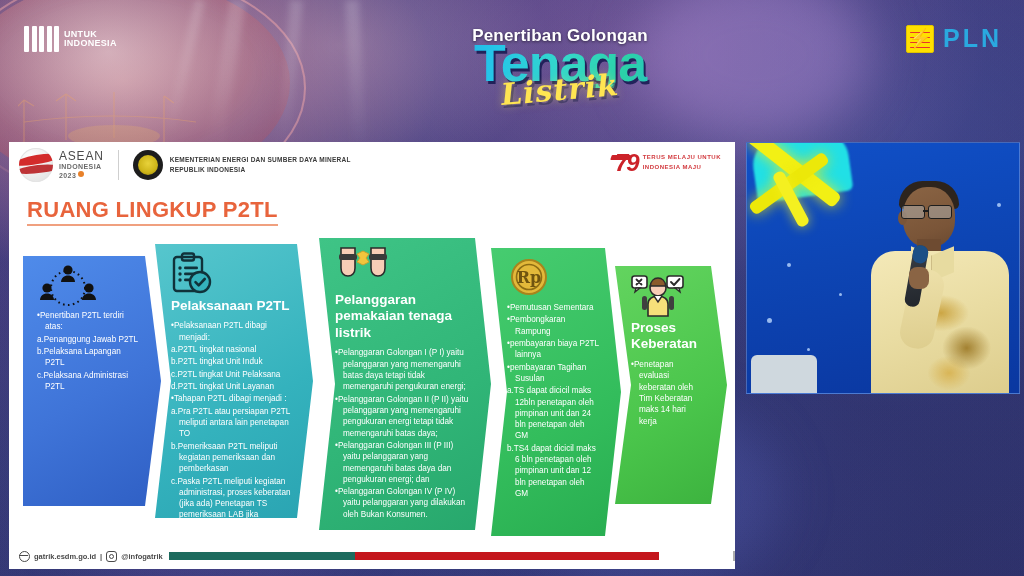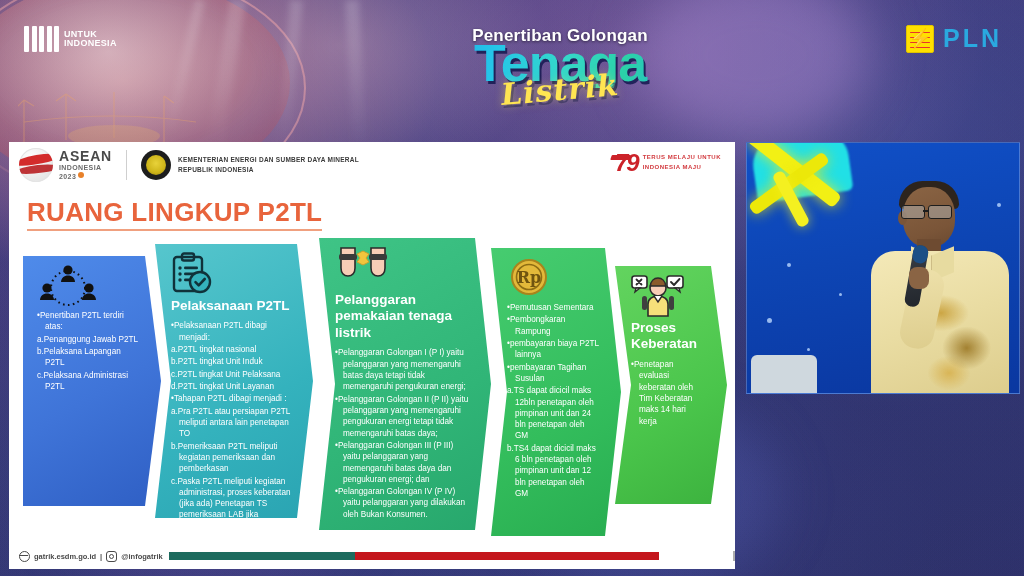--- a/index.html
+++ b/index.html
@@ -67,39 +67,39 @@
   #slideHead{position:relative;height:48px;padding:6px 10px 0 10px;box-sizing:border-box;display:flex;align-items:flex-start;}
   .logoRow{display:flex;align-items:center;gap:10px;}
   .aseanLogo{display:flex;align-items:center;gap:6px}
   .aseanGlobe{width:34px;height:34px;border-radius:50%;position:relative;overflow:hidden;
     background:radial-gradient(circle at 35% 32%,#ffffff 0%,#f2f2f2 40%,#dcdcdc 100%);
     box-shadow:inset 0 0 0 1px #e3e3e3;}
   .aseanGlobe:before{content:"";position:absolute;left:-4px;top:7px;width:44px;height:9px;background:#d32b2b;
     border-radius:50% 50% 40% 40%;transform:rotate(-10deg);}
   .aseanGlobe:after{content:"";position:absolute;left:-2px;top:17px;width:42px;height:8px;background:#b81f22;
     border-radius:50% 50% 40% 40%;transform:rotate(-6deg);opacity:.9}
-  .aseanTxt div:nth-child(1){font-size:14px;font-weight:bold;color:#4a4a4a;letter-spacing:.8px;line-height:1.05}
+  .aseanTxt div:nth-child(1){font-size:12px;font-weight:normal;color:#4a4a4a;letter-spacing:.8px;line-height:1.05}
   .aseanTxt div:nth-child(2){font-size:7px;font-weight:bold;color:#6a6a6a;letter-spacing:.4px;line-height:1.15}
   .aseanTxt div:nth-child(3){font-size:7px;font-weight:bold;color:#6a6a6a;letter-spacing:.4px;line-height:1.15}
   .aseanTxt .dot{display:inline-block;width:6px;height:6px;border-radius:50%;background:#e8812a;vertical-align:1px;margin-left:2px}
   .vdiv{width:1px;height:30px;background:#cfcfcf;margin:0 4px}
   .minLogo{display:flex;align-items:center;gap:7px}
   .garuda{width:30px;height:30px;border-radius:50%;background:#1d1d1d;position:relative;
     display:flex;align-items:center;justify-content:center;}
   .garuda:before{content:"";width:20px;height:20px;border-radius:50%;
     background:radial-gradient(circle at 50% 42%,#e8d23a 0%,#cdb418 60%,#8d7a0d 100%);}
   .minTxt div{font-size:6.5px;font-weight:bold;color:#3a3a3a;letter-spacing:.25px;line-height:1.5}
   #head79{position:absolute;right:14px;top:9px;display:flex;align-items:center;gap:5px}
   #head79 .n79{font-size:24px;font-weight:bold;color:#cc2229;font-style:italic;letter-spacing:-2px;line-height:1;
     position:relative;}
   #head79 .n79:before{content:"";position:absolute;left:-4px;top:4px;width:19px;height:5px;background:#cc2229;
     transform:skewX(-18deg);border-radius:1px}
   #head79 .t79 div{font-size:6px;font-weight:bold;color:#d23a3f;letter-spacing:.5px;line-height:1.6}
 
-  #slideTitle{position:absolute;left:18px;top:55px;font-size:26px;font-weight:bold;color:#e8643c;
+  #slideTitle{position:absolute;left:18px;top:55px;font-size:22px;font-weight:bold;color:#e8643c;
     letter-spacing:.3px;border-bottom:2px solid #f0a07f;padding-bottom:1px;display:inline-block;}
 
   
   #panels{position:absolute;left:0;top:96px;width:726px;height:310px;}
   .panel{position:absolute;color:#fff;box-sizing:border-box;}
   .panel .shape{position:absolute;inset:0;clip-path:polygon(0 0,calc(100% - 16px) 0,100% 50%,calc(100% - 16px) 100%,0 100%);}
   .panel.notch .shape{clip-path:polygon(0 0,calc(100% - 16px) 0,100% 50%,calc(100% - 16px) 100%,0 100%,16px 50%);}
   .panel .inner{position:relative;padding:8px 22px 8px 14px;}
   .panel .picon{height:44px;display:flex;align-items:center;margin-bottom:2px}
   .panel h3{margin:0 0 6px 0;font-size:13.5px;font-weight:bold;line-height:1.22;}

